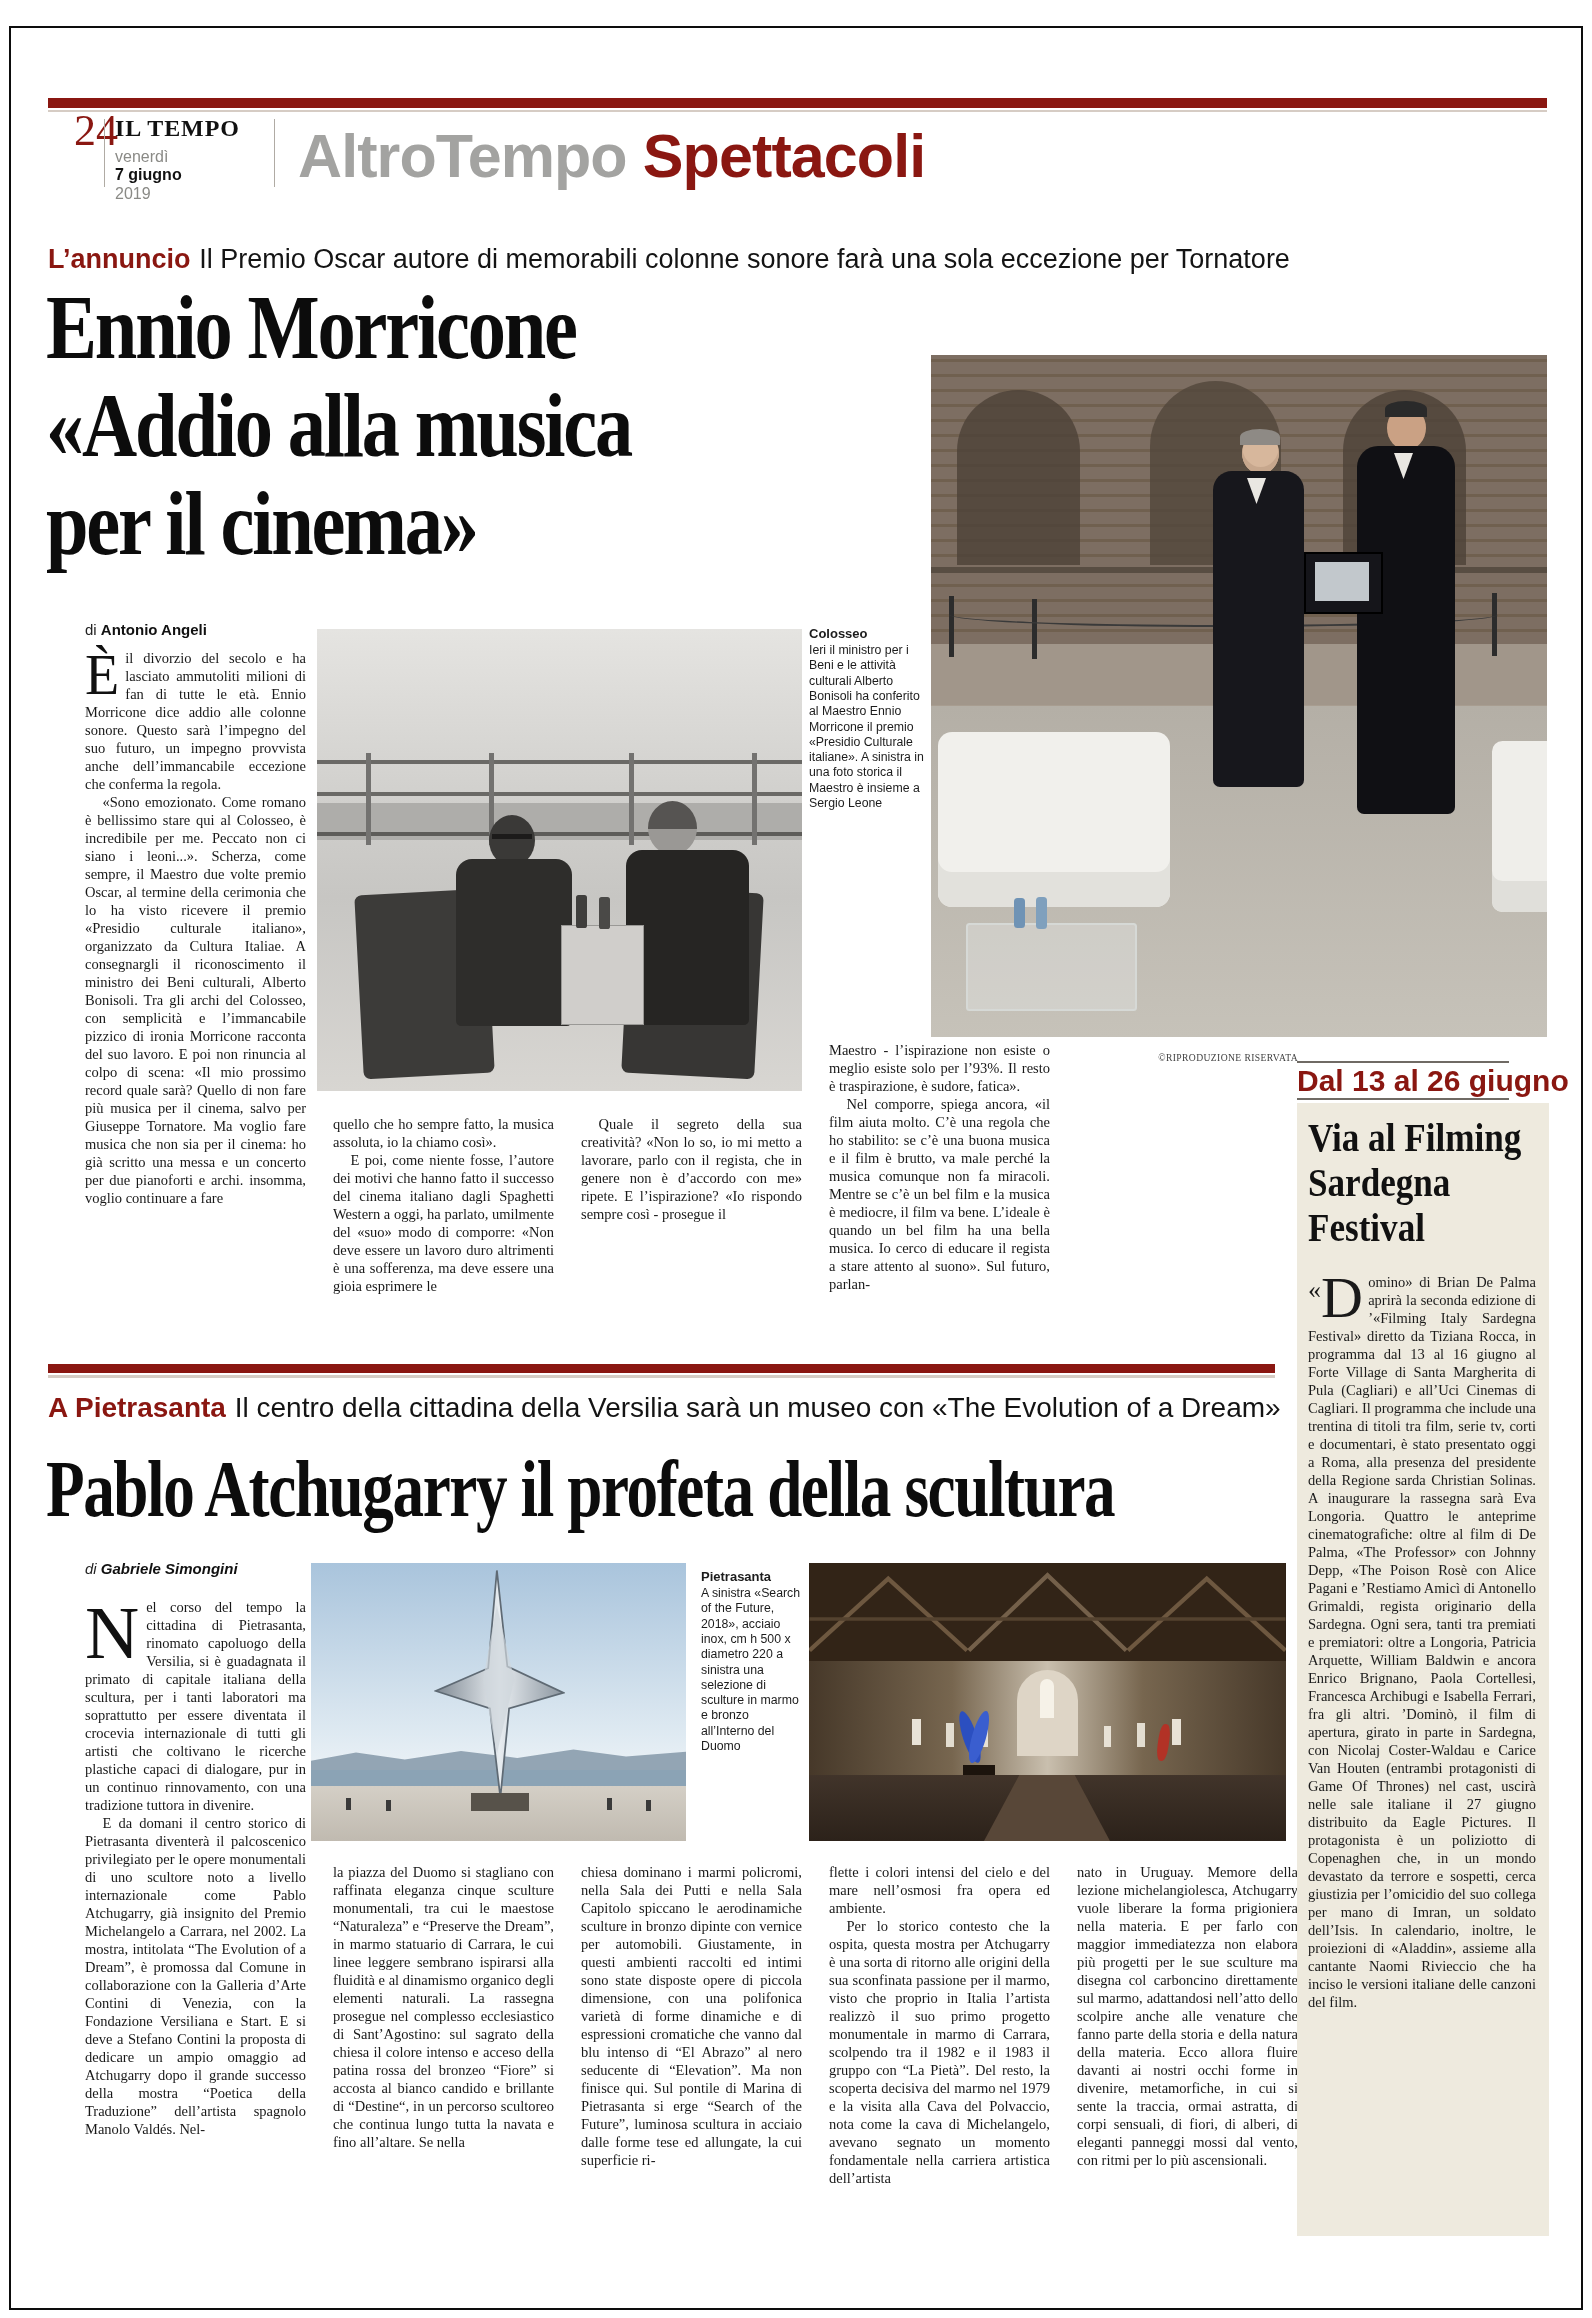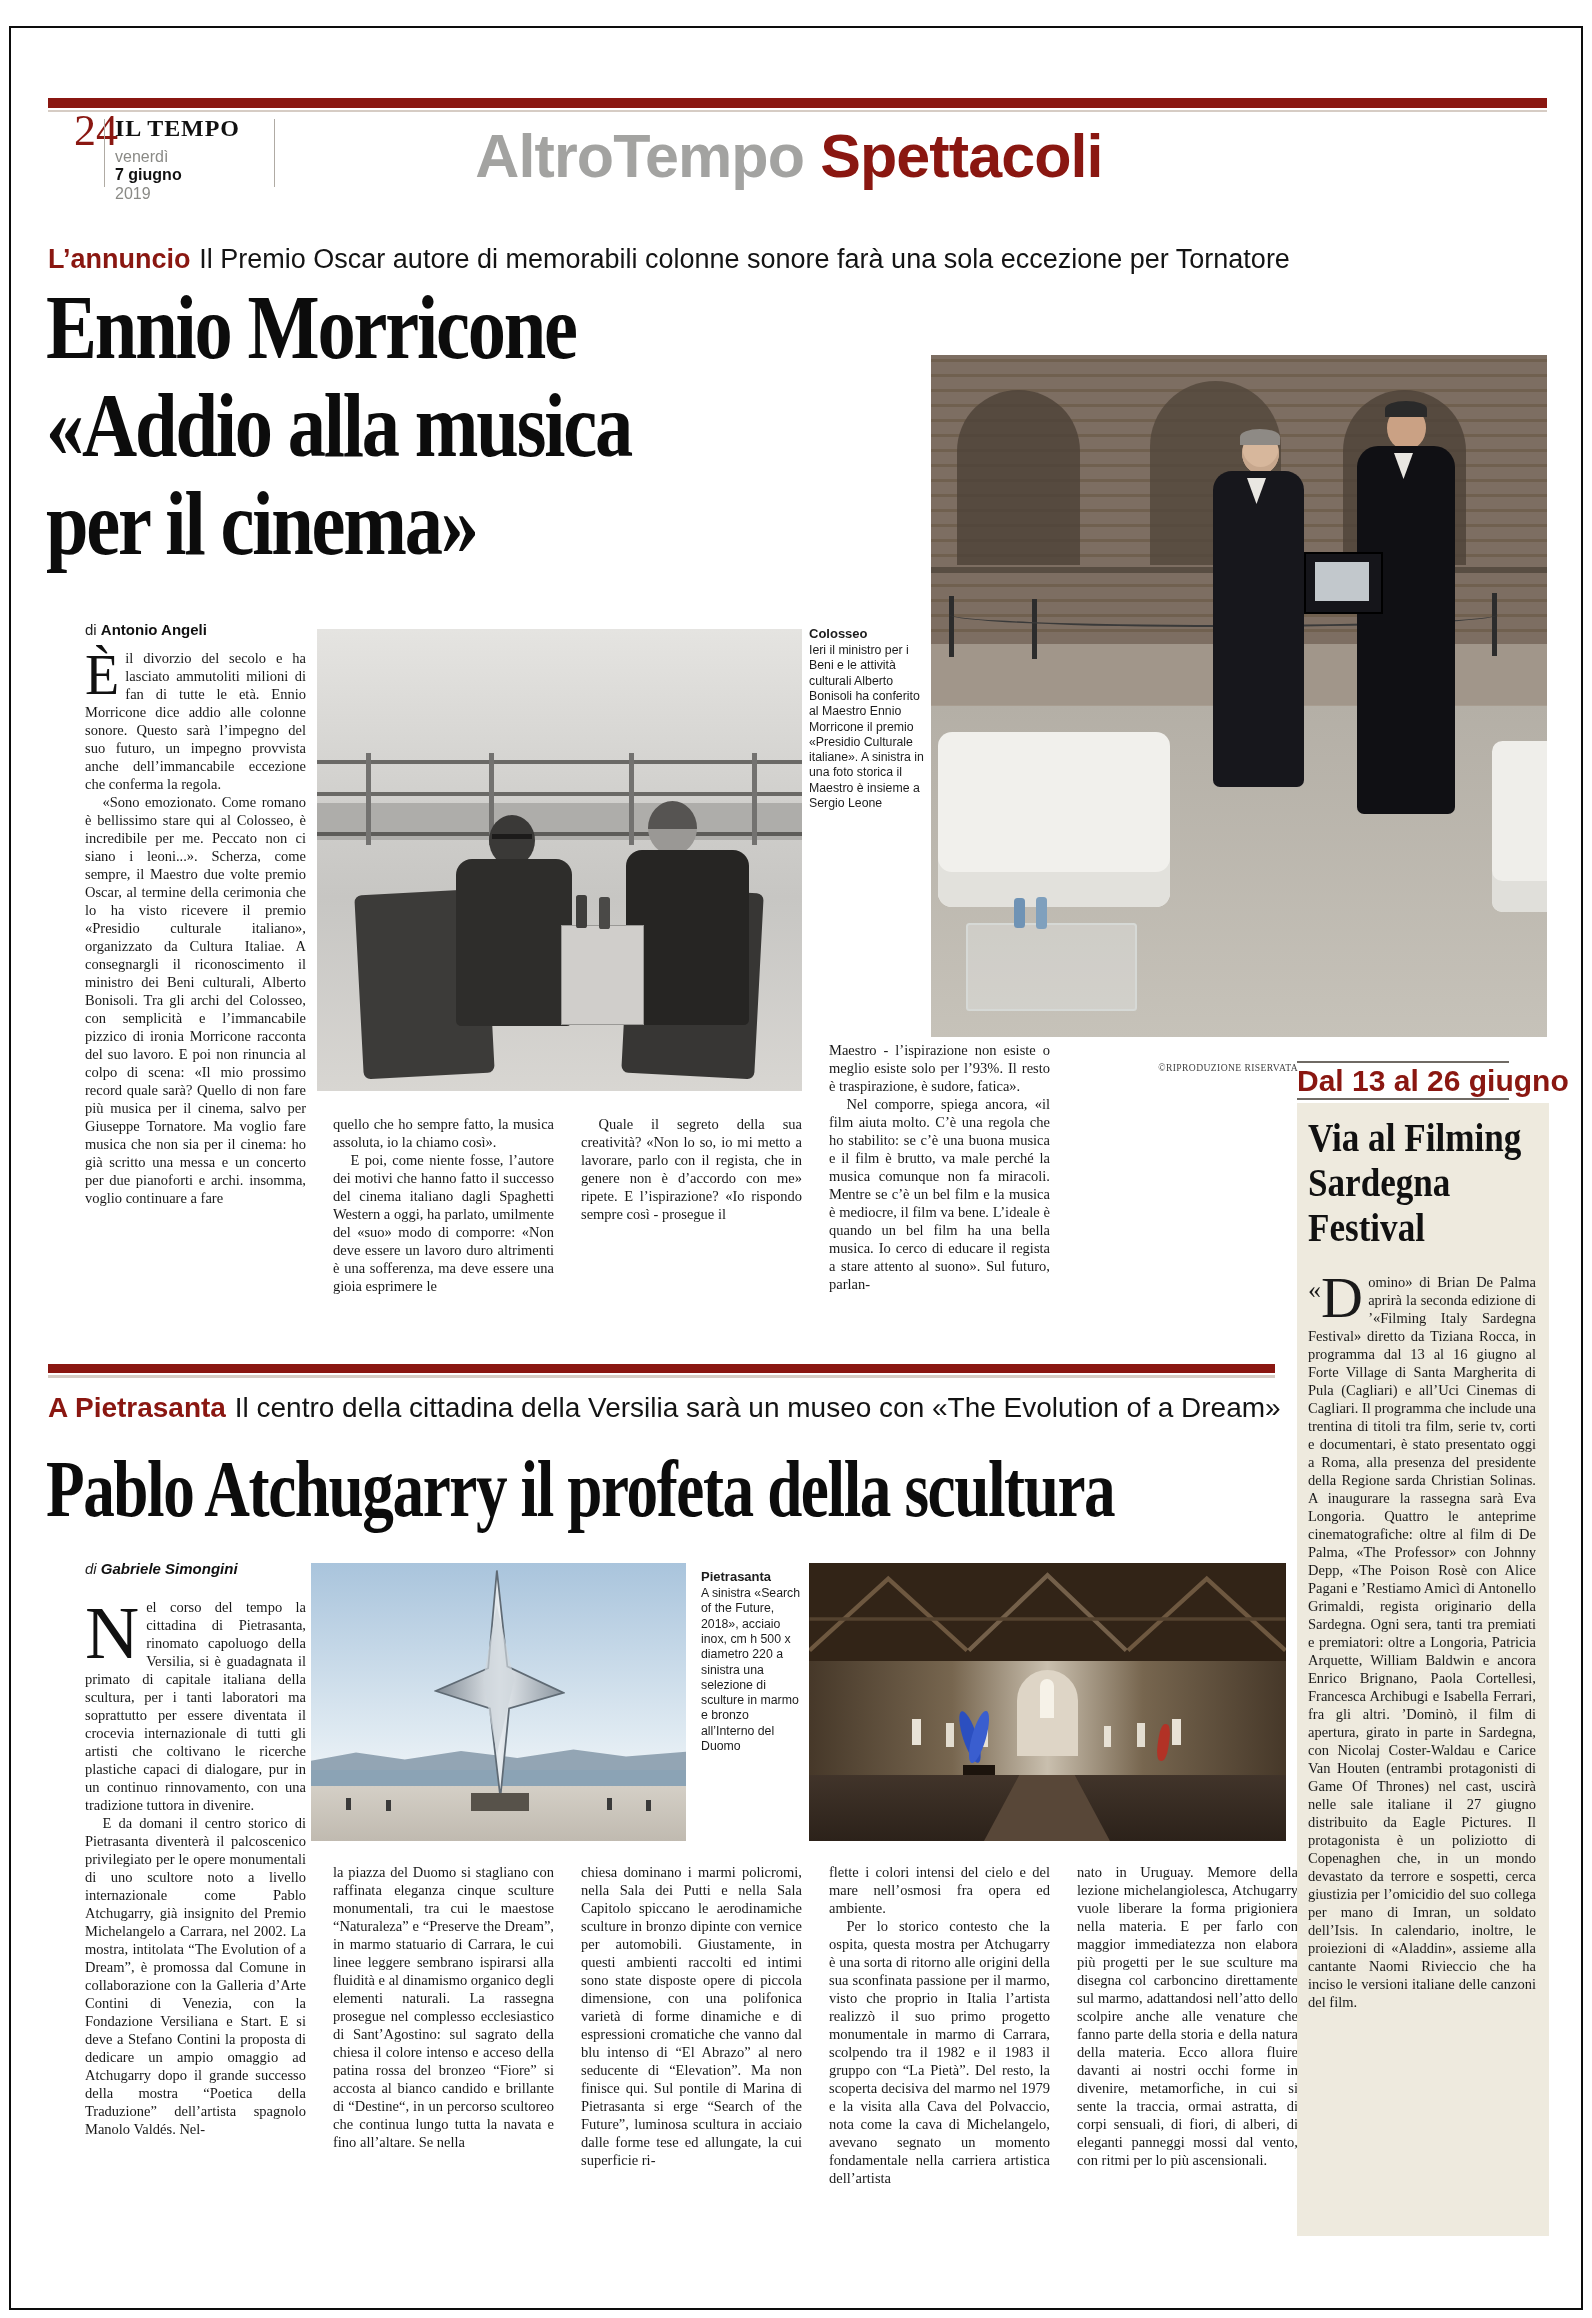--- a/index.html
+++ b/index.html
@@ -9,21 +9,21 @@
          border:2.6px solid #0d0d0d;pointer-events:none;}
   
   .toprule{position:absolute;left:48px;top:98px;width:1499px;height:9.6px;background:#8a1711;}
   .toprule2{position:absolute;left:48px;top:110px;width:1499px;height:1.8px;background:#d6ccc4;}
   .pagenum{position:absolute;left:46px;top:109px;font:400 44px/1 "Liberation Serif",serif;color:#8a1711;margin-left:28px;}
   .vdiv{position:absolute;width:0.9px;background:#b0aba4;}
   .masthead{position:absolute;left:115px;top:116px;font:900 24px/1 "Liberation Serif",serif;
             letter-spacing:0.9px;color:#111;}
   .dline{position:absolute;left:115px;font:16px/1 "Liberation Sans",sans-serif;color:#8a8a86;}
   .dline.b{font-weight:bold;color:#111;}
-  .section{position:absolute;left:298px;top:126px;width:982px;text-align:center;
+  .section{position:absolute;left:298px;top:126px;width:982px;
            font:bold 61px/1 "Liberation Sans",sans-serif;letter-spacing:-0.9px;white-space:nowrap;}
   .sec-gray{color:#a3a3a1;}
   .sec-red{color:#8a1711;}
   
   .kicker{position:absolute;left:48px;white-space:nowrap;}
   .kicker .lab{font-weight:bold;color:#8a1711;}
   .kicker .txt{color:#141414;margin-left:8.8px;}
   .k1{top:244px;font-size:27px;}
   .k2{top:1392px;font-size:28px;}
   
@@ -34,21 +34,21 @@
   .byline{position:absolute;left:85px;font-size:15px;color:#222;}
   .byline b{color:#111;}
   
   .col{position:absolute;width:221px;font:14.5px/18px "Liberation Serif",serif;
        text-align:justify;color:#181818;}
   .col p{margin:0;}
   .col p.ind{text-indent:17.5px;}
   .dropcap{float:left;font-family:"Liberation Serif",serif;color:#111;}
   .dc3{font-size:56px;line-height:46px;padding:2.6px 6.1px 0 0;}
   .dc4{font-size:75px;line-height:61px;padding:3.5px 7px 0 0;}
-  .copyright{margin-top:21px;text-align:right;font:9.6px/11.4px "Liberation Serif",serif;
+  .copyright{margin-top:11px;text-align:right;font:9.6px/11.4px "Liberation Serif",serif;
              color:#3f3f3f;letter-spacing:0.4px;}
   
   .cap{position:absolute;font:12.3px/15.3px "Liberation Sans",sans-serif;color:#1c1c1c;}
   .cap .ct{font-weight:bold;font-size:13px;margin-bottom:1.8px;}
   
   .photo{position:absolute;overflow:hidden;}
   .ph{position:absolute;}
   
   .redsep{position:absolute;left:48px;top:1364px;width:1227px;height:8.8px;background:#8a1711;}
   .redsep2{position:absolute;left:48px;top:1375px;width:1227px;height:2.6px;background:#d6ccc4;}

